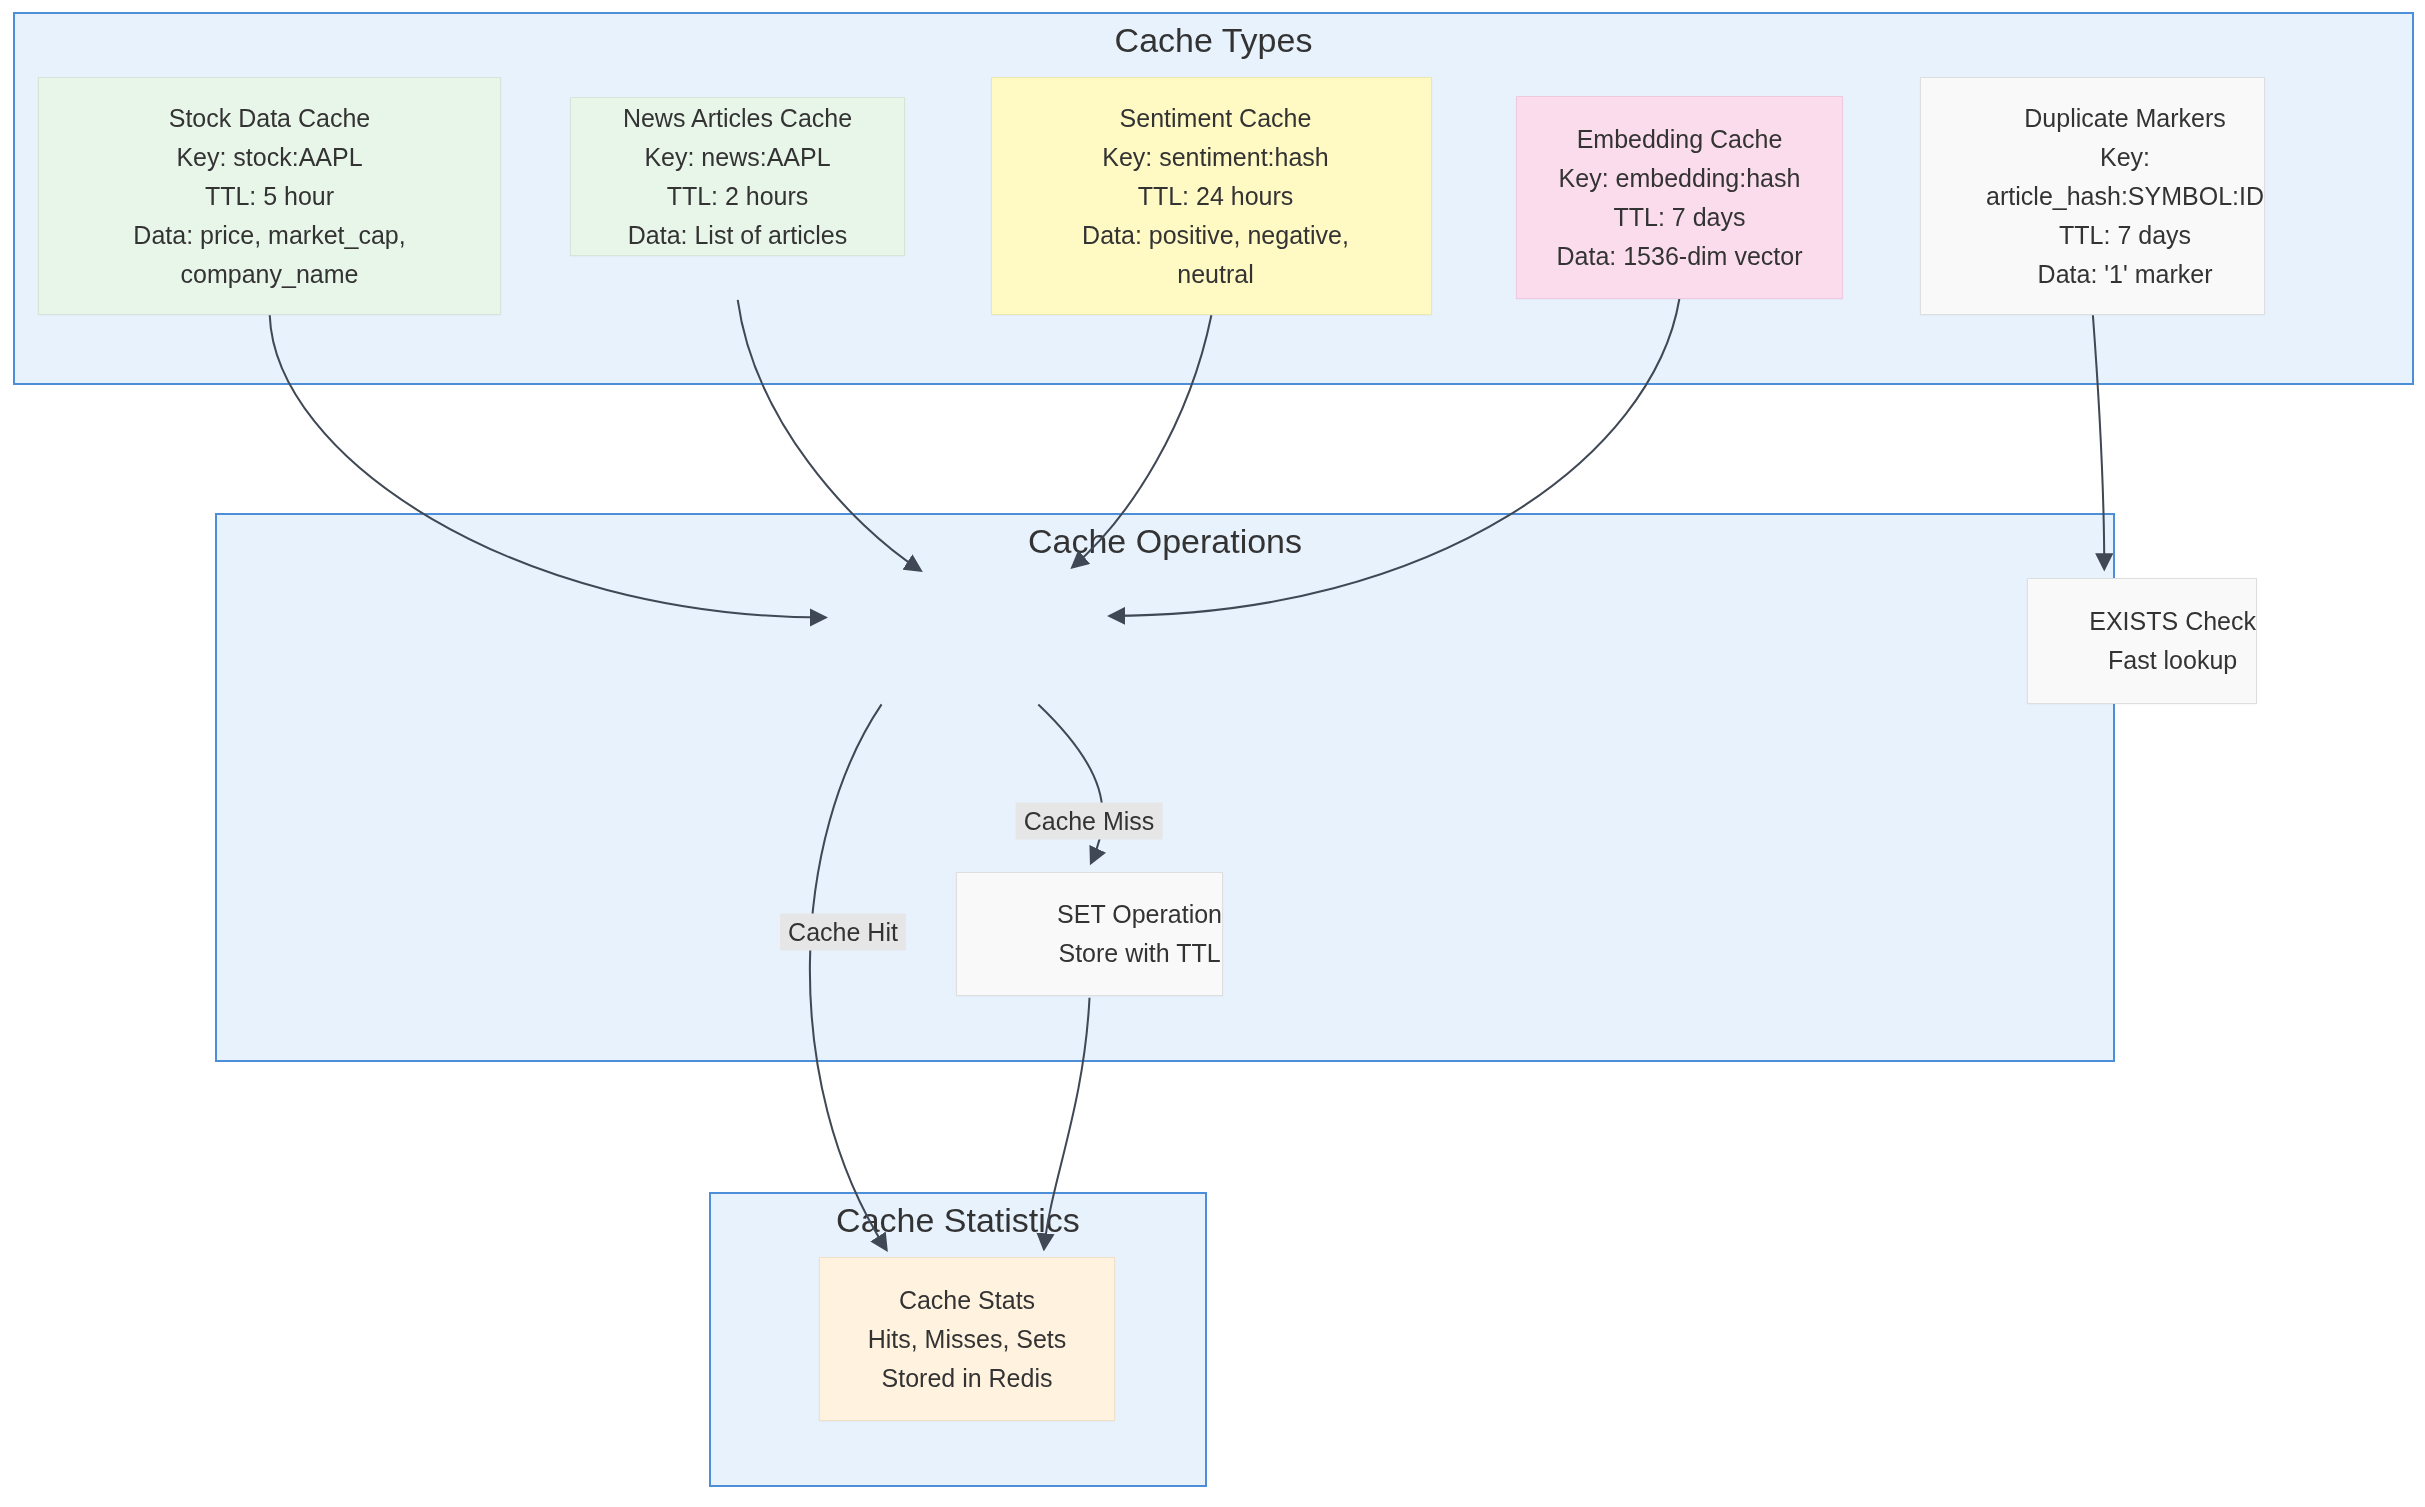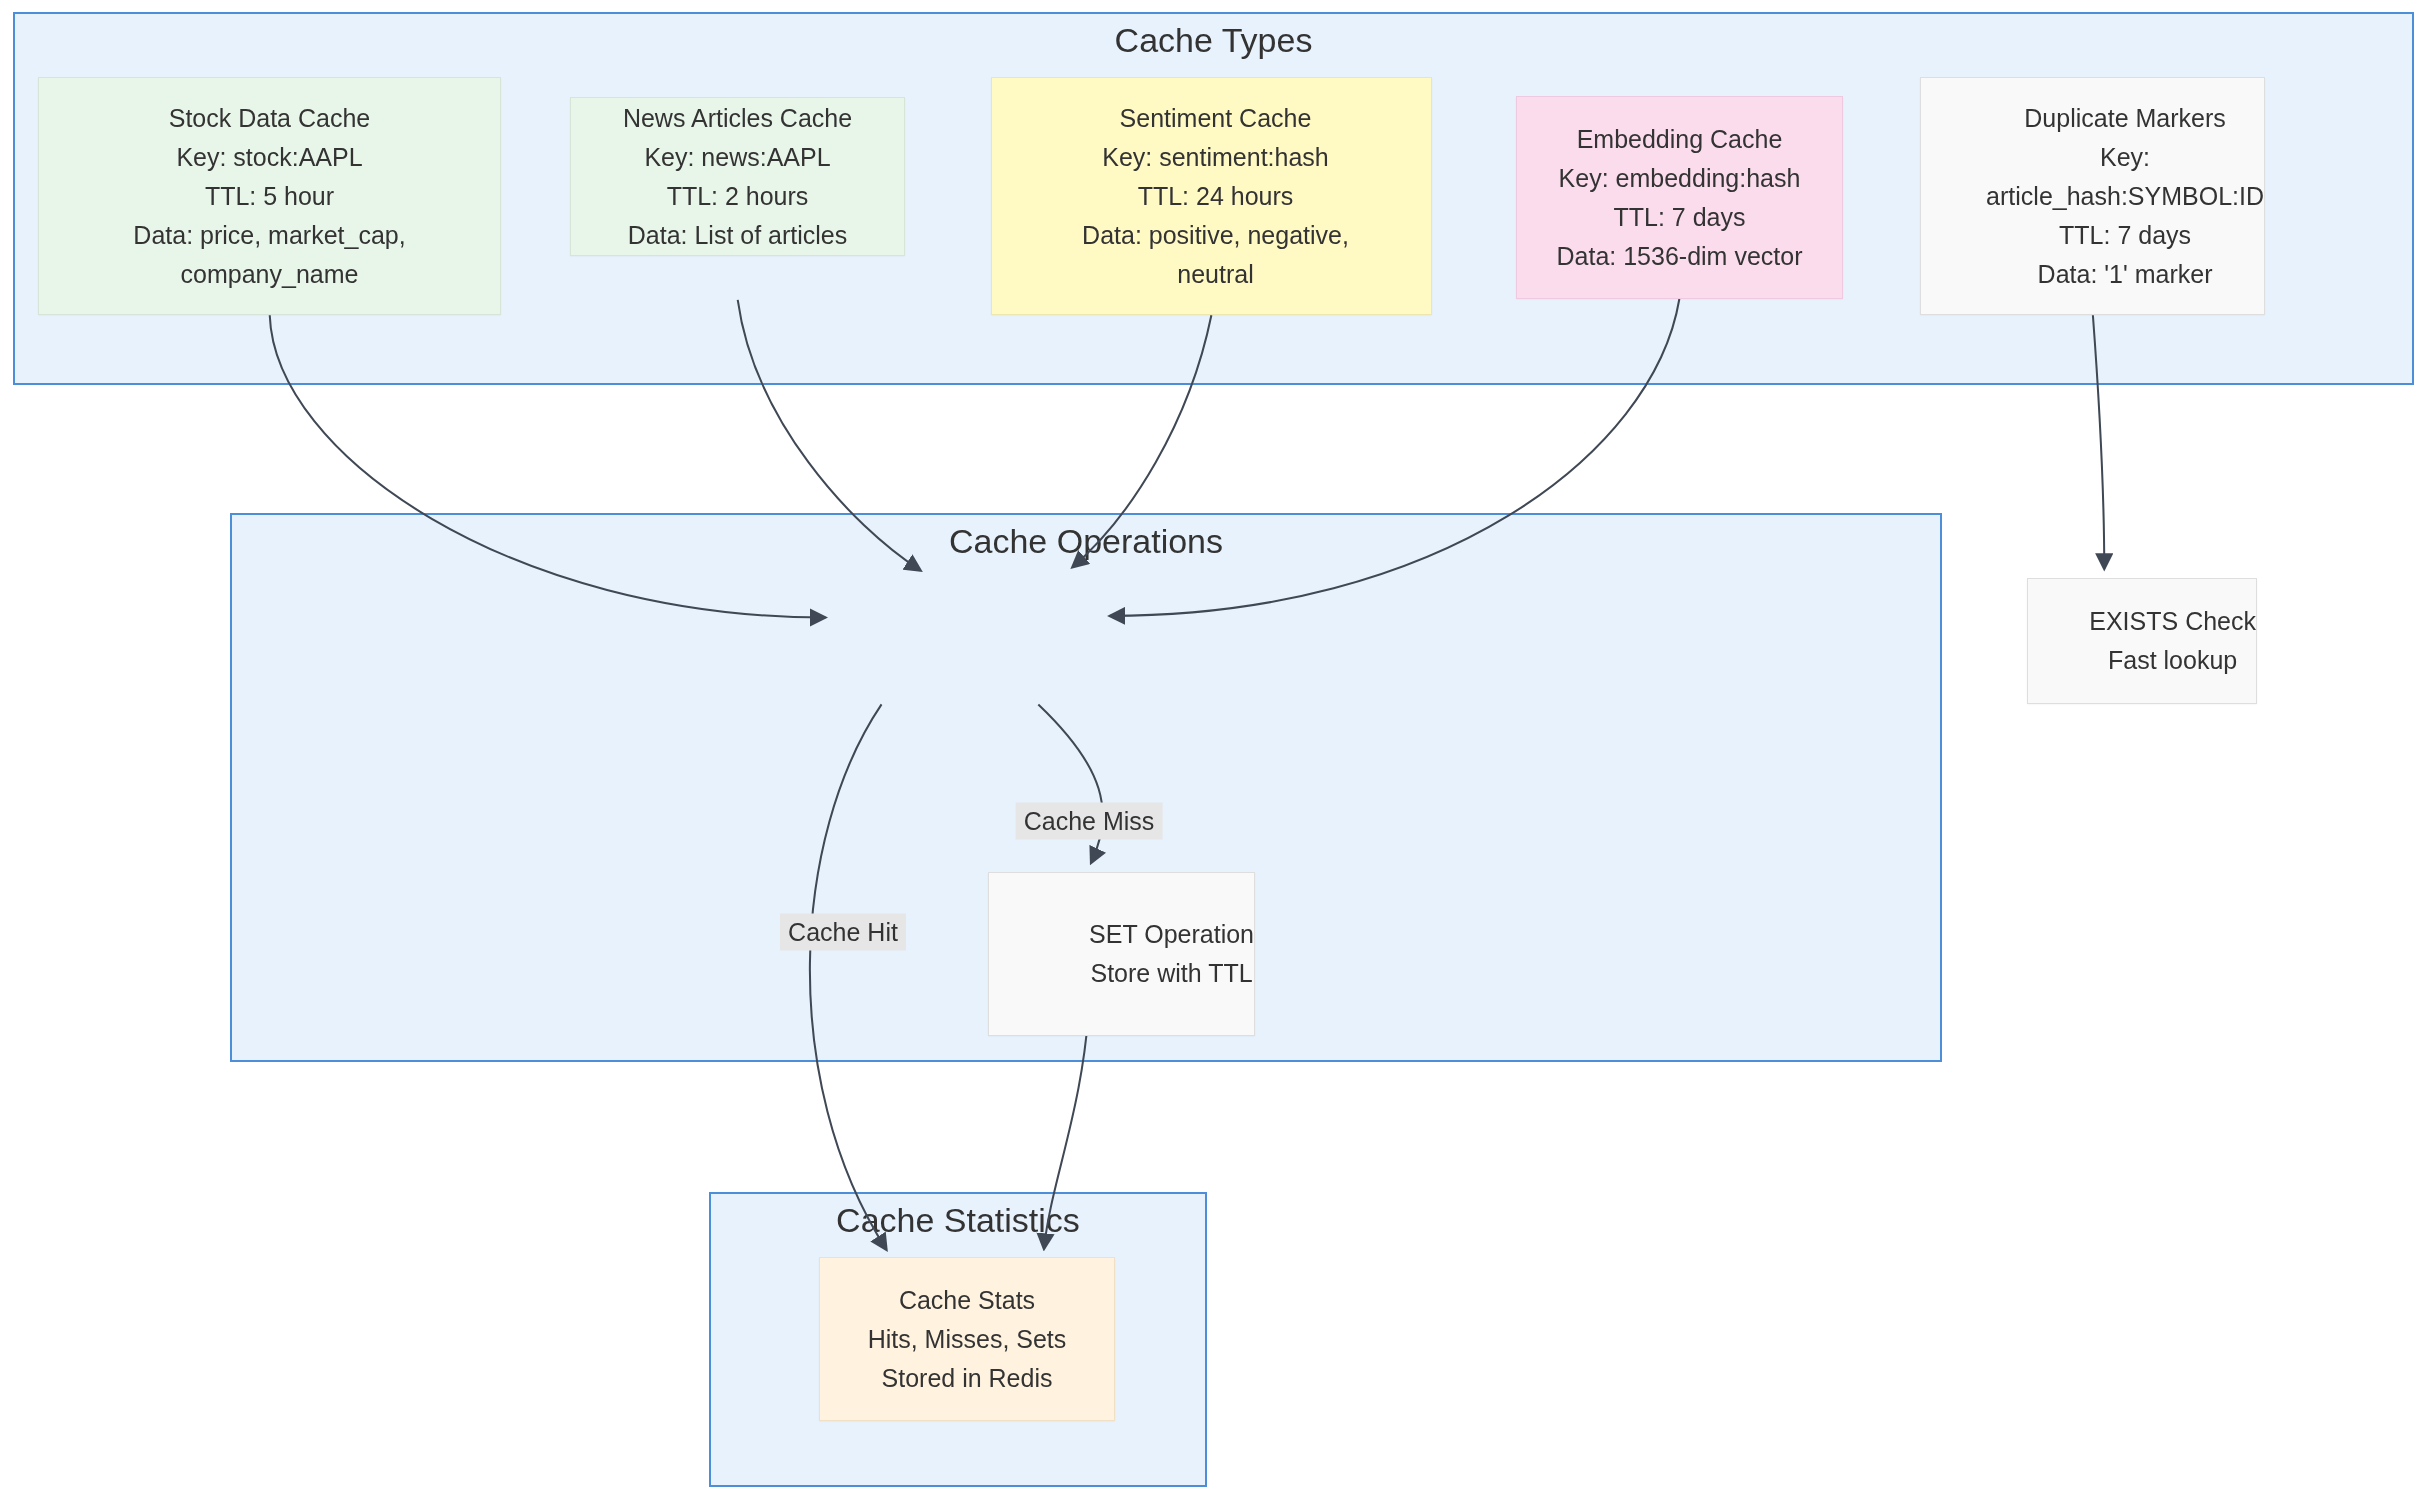--- a/index.html
+++ b/index.html
@@ -72,31 +72,31 @@
     background: var(--label-bg);
     color: var(--text);
     font-size: 25px;
     line-height: 37px;
     padding: 0 8.1px;
     z-index: 5;
     white-space: nowrap;
   }
   
   #cl-types      { left: 13px;  top: 12.2px;   width: 2401px; height: 373px; }
-  #cl-operations { left: 215px; top: 513px;  width: 1712px; height: 549px; margin-left: 15px; }
+  #cl-operations { left: 215px; top: 513px;  width: 1900px; height: 549px; }
   #cl-statistics { left: 709px; top: 1192px; width: 498px;  height: 295px; }
   
   #n-stock     { left: 38px;   top: 77px;   width: 463px; height: 238px; }
   #n-news      { left: 570px;  top: 97px;  width: 335px; height: 159px; }
   #n-sentiment { left: 991px; top: 77px;   width: 441px; height: 238px; padding-left: 8px; }
   #n-embedding { left: 1516px; top: 96px;  width: 327px; height: 203px; }
   #n-duplicate { left: 1920px; top: 77px;   width: 345px; height: 238px; }
   #n-get       { left: 834px; top: 579px;  width: 266px; height: 125px; }
   #n-exists    { left: 2027px; top: 578px;  width: 230px; height: 126px; }
-  #n-set       { left: 956px; top: 872px; width: 267px; height: 164px; margin-left: 32px; }
+  #n-set       { left: 956px; top: 872px; width: 267px; height: 124px; }
   #n-stats     { left: 819px; top: 1257px; width: 296px; height: 164px; }
   
   #lbl-miss { left: 1089px; top: 788px; margin-top: 33px; }
   #lbl-hit  { left: 843px; top: 932px; }
 </style>
 </head>
 <body>
 
 <div id="canvas">
 

